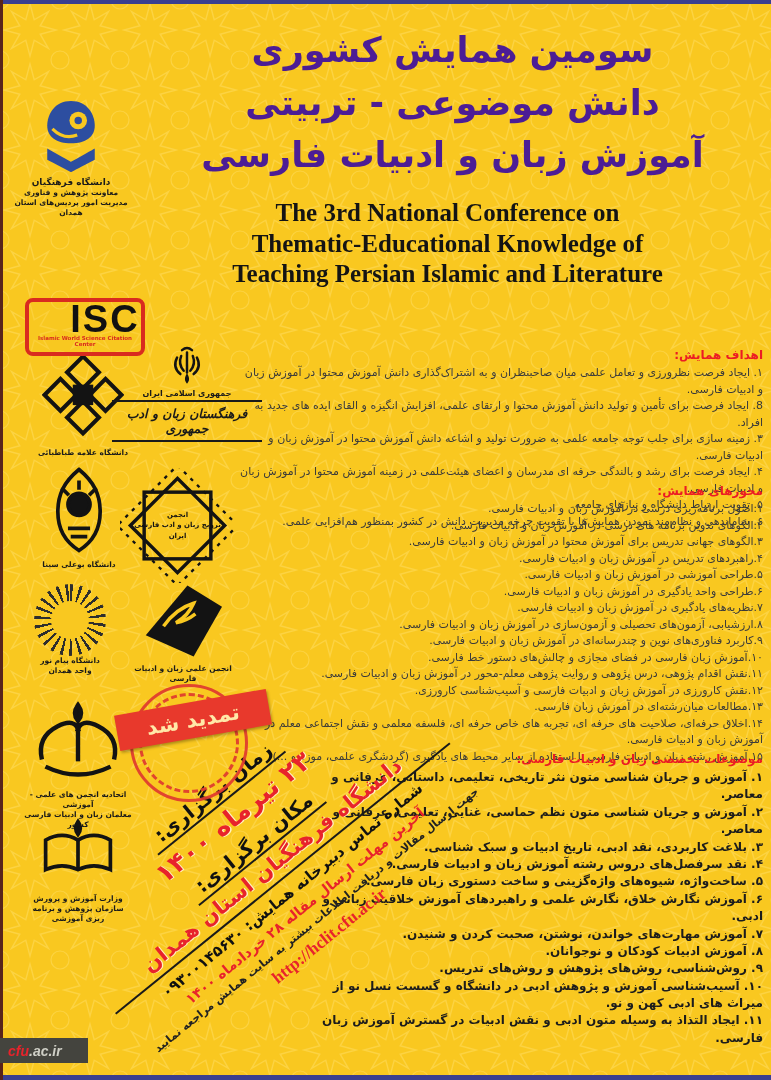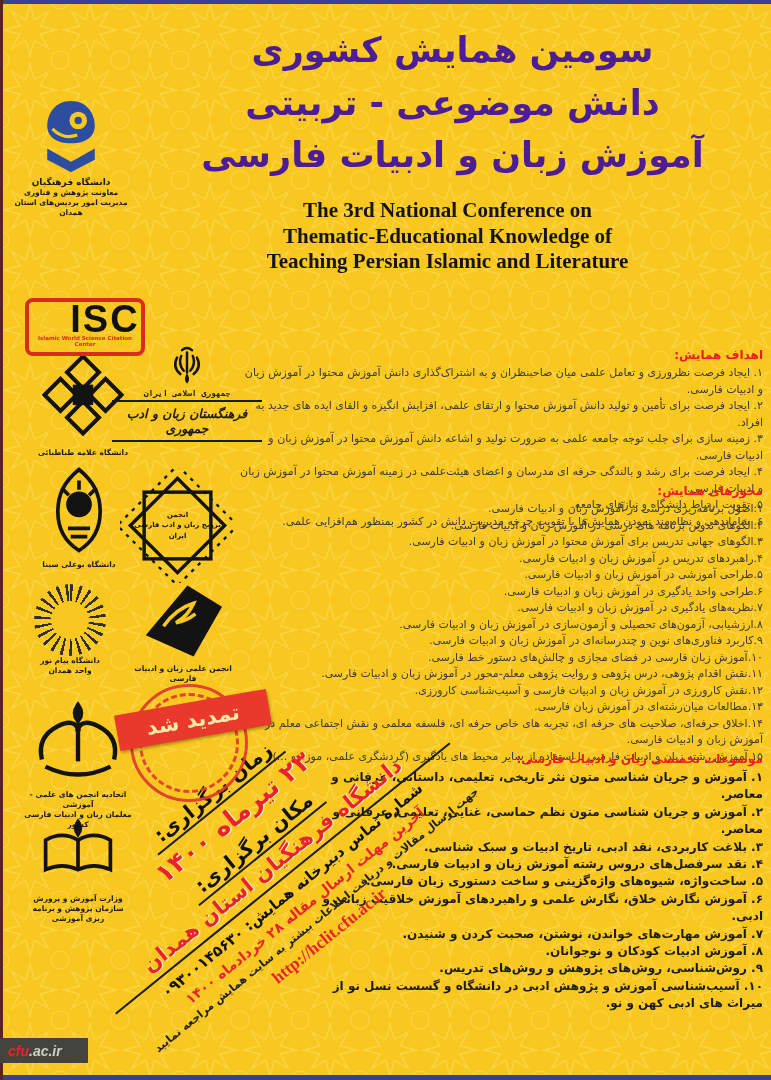--- a/index.html
+++ b/index.html
@@ -7,21 +7,21 @@
           background:#F9C820;font-family:"DejaVu Sans",sans-serif;}
   .pattern{position:absolute;inset:0;opacity:.5;}
   .strip{position:absolute;z-index:5;}
   .strip.top{top:0;left:0;width:100%;height:4px;background:#3A3F8F;}
   .strip.bottom{bottom:0;left:0;width:100%;height:5px;background:#3A3F8F;}
   .strip.left{top:0;left:0;width:3px;height:100%;background:#58241B;}
 
   .title-fa{position:absolute;top:24px;left:140px;right:6px;text-align:center;direction:rtl;
             color:#4c1d95;font-weight:bold;font-size:35px;line-height:1.5;z-index:2;}
   .title-en{position:absolute;top:198px;left:130px;right:6px;text-align:center;
-            font-family:"Liberation Serif","DejaVu Serif",serif;font-size:21px;line-height:1.22;
+            font-family:"Liberation Serif","DejaVu Serif",serif;font-size:25px;line-height:1.22;
             color:#141414;font-weight:600;z-index:2;}
 
   .section{position:absolute;right:8px;direction:rtl;text-align:right;z-index:2;}
   .section h2{color:#EC1C24;font-size:12px;font-weight:bold;margin:0 0 3px 0;}
   .sec-items .item{font-size:11px;color:#3A3A3A;line-height:1.5;}
   #goals{top:348px;width:525px;}
   #themes{top:484px;width:525px;}
   #topics{top:752px;width:468px;}
   #topics .sec-items .item{font-weight:bold;font-size:12px;color:#1C1C1C;line-height:1.45;}
 
@@ -29,21 +29,21 @@
   .logo .cap{font-size:9px;font-weight:bold;color:#1A1A1A;line-height:1.35;}
   .logo .cap.small{font-size:7.5px;}
 
   .isc{position:absolute;left:25px;top:298px;width:112px;height:50px;border:4px solid #D92B1F;
        border-radius:8px;background:rgba(249,200,32,.25);text-align:center;z-index:3;}
   .isc .abbr{font-size:38px;font-weight:900;color:#111;letter-spacing:2px;line-height:34px;
              font-family:"Liberation Sans",sans-serif;padding-left:40px;}
   .isc .sub{font-size:5.5px;font-weight:bold;color:#D92B1F;line-height:1;}
 
   .farhangestan{position:absolute;left:112px;top:346px;width:150px;z-index:3;text-align:center;direction:rtl;}
-  .farhangestan .top-cap{font-size:8px;font-weight:bold;color:#1A1A1A;margin-top:1px;font-family:Liberation Mono, monospace;}
+  .farhangestan .top-cap{font-size:8px;font-weight:bold;color:#1A1A1A;margin-top:1px;}
   .farhangestan .name{font-size:12.5px;font-weight:bold;color:#1A1A1A;font-style:italic;
                       border-top:2px solid #1A1A1A;border-bottom:2px solid #1A1A1A;padding:4px 0;margin-top:2px;}
 
   .tarvij-wrap{position:absolute;left:120px;top:468px;width:115px;height:115px;z-index:3;}
   .tarvij-text{position:absolute;inset:0;display:flex;flex-direction:column;justify-content:center;
                align-items:center;direction:rtl;text-align:center;}
   .tarvij-text div{font-size:7px;font-weight:bold;color:#131313;line-height:1.5;}
 
   .pn-burst{width:72px;height:72px;margin:0 auto;border-radius:50%;position:relative;
             background:repeating-conic-gradient(#2E2E2E 0deg 5deg,transparent 5deg 16deg);}
@@ -224,21 +224,21 @@
       </g>
     </svg>
     <div class="cap small">وزارت آموزش و پرورش</div>
     <div class="cap small">سازمان پژوهش و برنامه ریزی آموزشی</div>
   </div>
 
   <div class="section" id="goals">
     <h2>اهداف همایش:</h2>
     <div class="sec-items">
         <div class="item">۱. ایجاد فرصت نظرورزی و تعامل علمی میان صاحبنظران و به اشتراک‌گذاری دانش آموزش محتوا در آموزش زبان و ادبیات فارسی.</div>
-        <div class="item">۲. ایجاد فرصت برای تأمین و تولید دانش آموزش محتوا و ارتقای علمی، افزایش انگیزه و القای ایده های جدید به افراد.</div>
+        <div class="item">8. ایجاد فرصت برای تأمین و تولید دانش آموزش محتوا و ارتقای علمی، افزایش انگیزه و القای ایده های جدید به افراد.</div>
         <div class="item">۳. زمینه سازی برای جلب توجه جامعه علمی به ضرورت تولید و اشاعه دانش آموزش محتوا در آموزش زبان و ادبیات فارسی.</div>
         <div class="item">۴. ایجاد فرصت برای رشد و بالندگی حرفه ای مدرسان و اعضای هیئت‌علمی در زمینه آموزش محتوا در آموزش زبان و ادبیات فارسی.</div>
         <div class="item">۵. تقویت ارتباط دانشگاه و نیازهای جامعه.</div>
         <div class="item">۶. ساماندهی و نظام‌مند نمودن همایش‌ها با تقویت چرخه مدیریت دانش در کشور بمنظور هم‌افزایی علمی.</div>
       </div>
   </div>
 
   <div class="section" id="themes">
     <h2>محورهای همایش:</h2>
     <div class="sec-items">
@@ -266,20 +266,21 @@
         <div class="item">۱. آموزش و جریان شناسی متون نثر تاریخی، تعلیمی، داستانی، عرفانی و معاصر.</div>
         <div class="item">۲. آموزش و جریان شناسی متون نظم حماسی، غنایی، تعلیمی، عرفانی و معاصر.</div>
         <div class="item">۳. بلاغت کاربردی، نقد ادبی، تاریخ ادبیات و سبک شناسی.</div>
         <div class="item">۴. نقد سرفصل‌های دروس رشته آموزش زبان و ادبیات فارسی.</div>
         <div class="item">۵. ساخت‌واژه، شیوه‌های واژه‌گزینی و ساخت دستوری زبان فارسی.</div>
         <div class="item">۶. آموزش نگارش خلاق، نگارش علمی و راهبردهای آموزش خلاقیت زبانی و ادبی.</div>
         <div class="item">۷. آموزش مهارت‌های خواندن، نوشتن، صحبت کردن و شنیدن.</div>
         <div class="item">۸. آموزش ادبیات کودکان و نوجوانان.</div>
         <div class="item">۹. روش‌شناسی، روش‌های پژوهش و روش‌های تدریس.</div>
         <div class="item">۱۰. آسیب‌شناسی آموزش و پژوهش ادبی در دانشگاه و گسست نسل نو از میراث های ادبی کهن و نو.</div>
+        <div class="item">۱۱. ایجاد التذاذ به وسیله متون ادبی و نقش ادبیات در گسترش آموزش زبان فارسی.</div>
       </div>
   </div>
 
   <div class="diag">
     <div><span class="d-lbl">زمان برگزاری:</span></div>
     <div class="d-val">۲۳ تیرماه ۱۴۰۰</div>
     <div><span class="d-lbl">مکان برگزاری:</span></div>
     <div class="d-val place">دانشگاه فرهنگیان استان همدان</div>
     <div class="d-phone">شماره تماس دبیرخانه همایش: ۰۹۳۰۰۱۴۵۶۳۰</div>
     <div class="d-deadline">آخرین مهلت ارسال مقاله ۲۸ خردادماه ۱۴۰۰</div>

